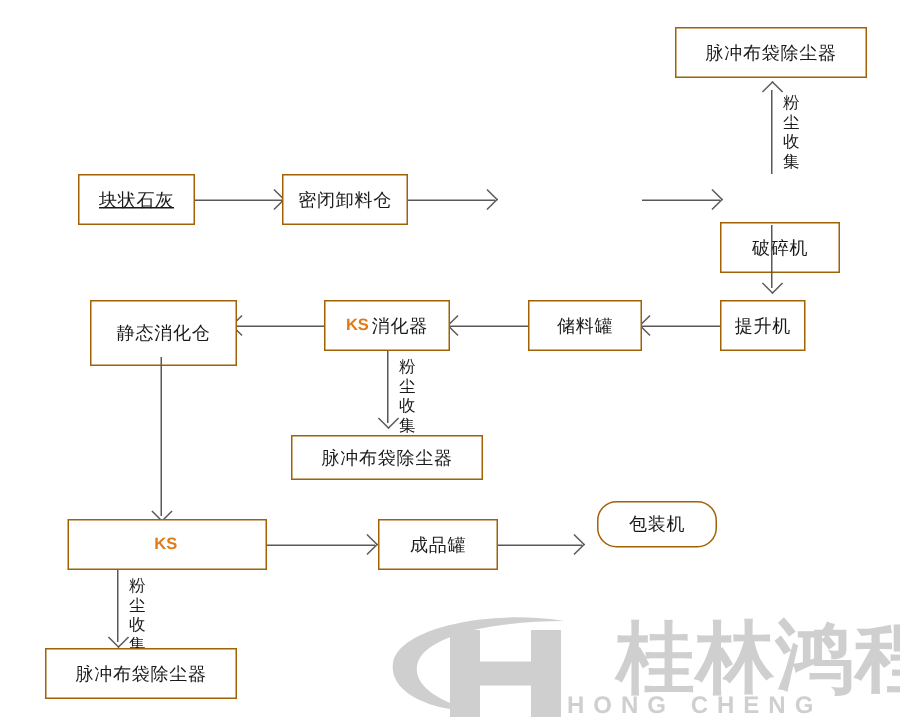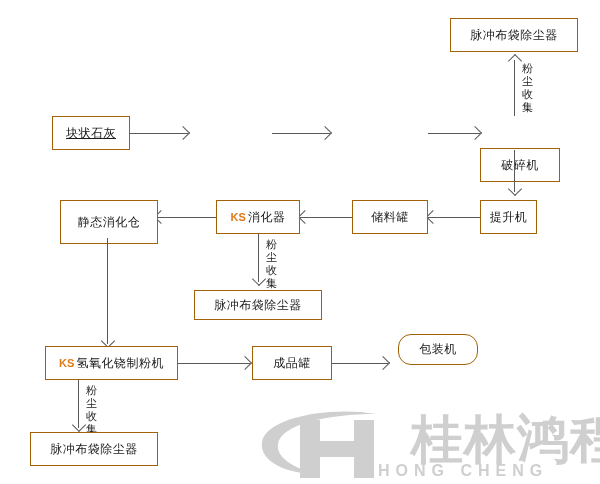--- a/index.html
+++ b/index.html
@@ -125,20 +125,23 @@
     <div class="wm-text-en">HONG CHENG</div>
   </div>
 
   <div class="node" style="left:52px; top:116px; width:78px; height:34px;text-decoration:underline;">
     <span>块状石灰</span>
   </div>
 
   <div class="line-h" style="left:130px; top:133px; width:58px;"></div>
   <div class="chev chev-r" style="left:178px; top:128px;"></div>
 
+  <div class="node" style="left:188px; top:116px; width:84px; height:34px;">
+    <span>密闭卸料仓</span>
+  </div>
 
   <div class="line-h" style="left:272px; top:133px; width:58px;"></div>
   <div class="chev chev-r" style="left:320px; top:128px;"></div>
 
 
   <div class="line-h" style="left:428px; top:133px; width:52px;"></div>
   <div class="chev chev-r" style="left:470px; top:128px;"></div>
 
   <div class="node" style="left:480px; top:116px; width:80px; height:34px;margin-top:32px;">
     <span>破碎机</span>
@@ -187,21 +190,20 @@
 
   <div class="node" style="left:194px; top:290px; width:128px; height:30px;">
     <span>脉冲布袋除尘器</span>
   </div>
 
   <div class="line-v" style="left:107px; top:238px; height:106px;"></div>
   <div class="chev chev-d" style="left:103px; top:336px;"></div>
 
   <div class="node" style="left:45px; top:346px; width:133px; height:34px;">
     <span class="ks">KS</span>
-    <span>氢氧化铙制粉机</span>
   </div>
 
   <div class="line-h" style="left:178px; top:363px; width:72px;"></div>
   <div class="chev chev-r" style="left:240px; top:358px;"></div>
 
   <div class="node" style="left:252px; top:346px; width:80px; height:34px;">
     <span>成品罐</span>
   </div>
 
   <div class="line-h" style="left:332px; top:363px; width:56px;"></div>

